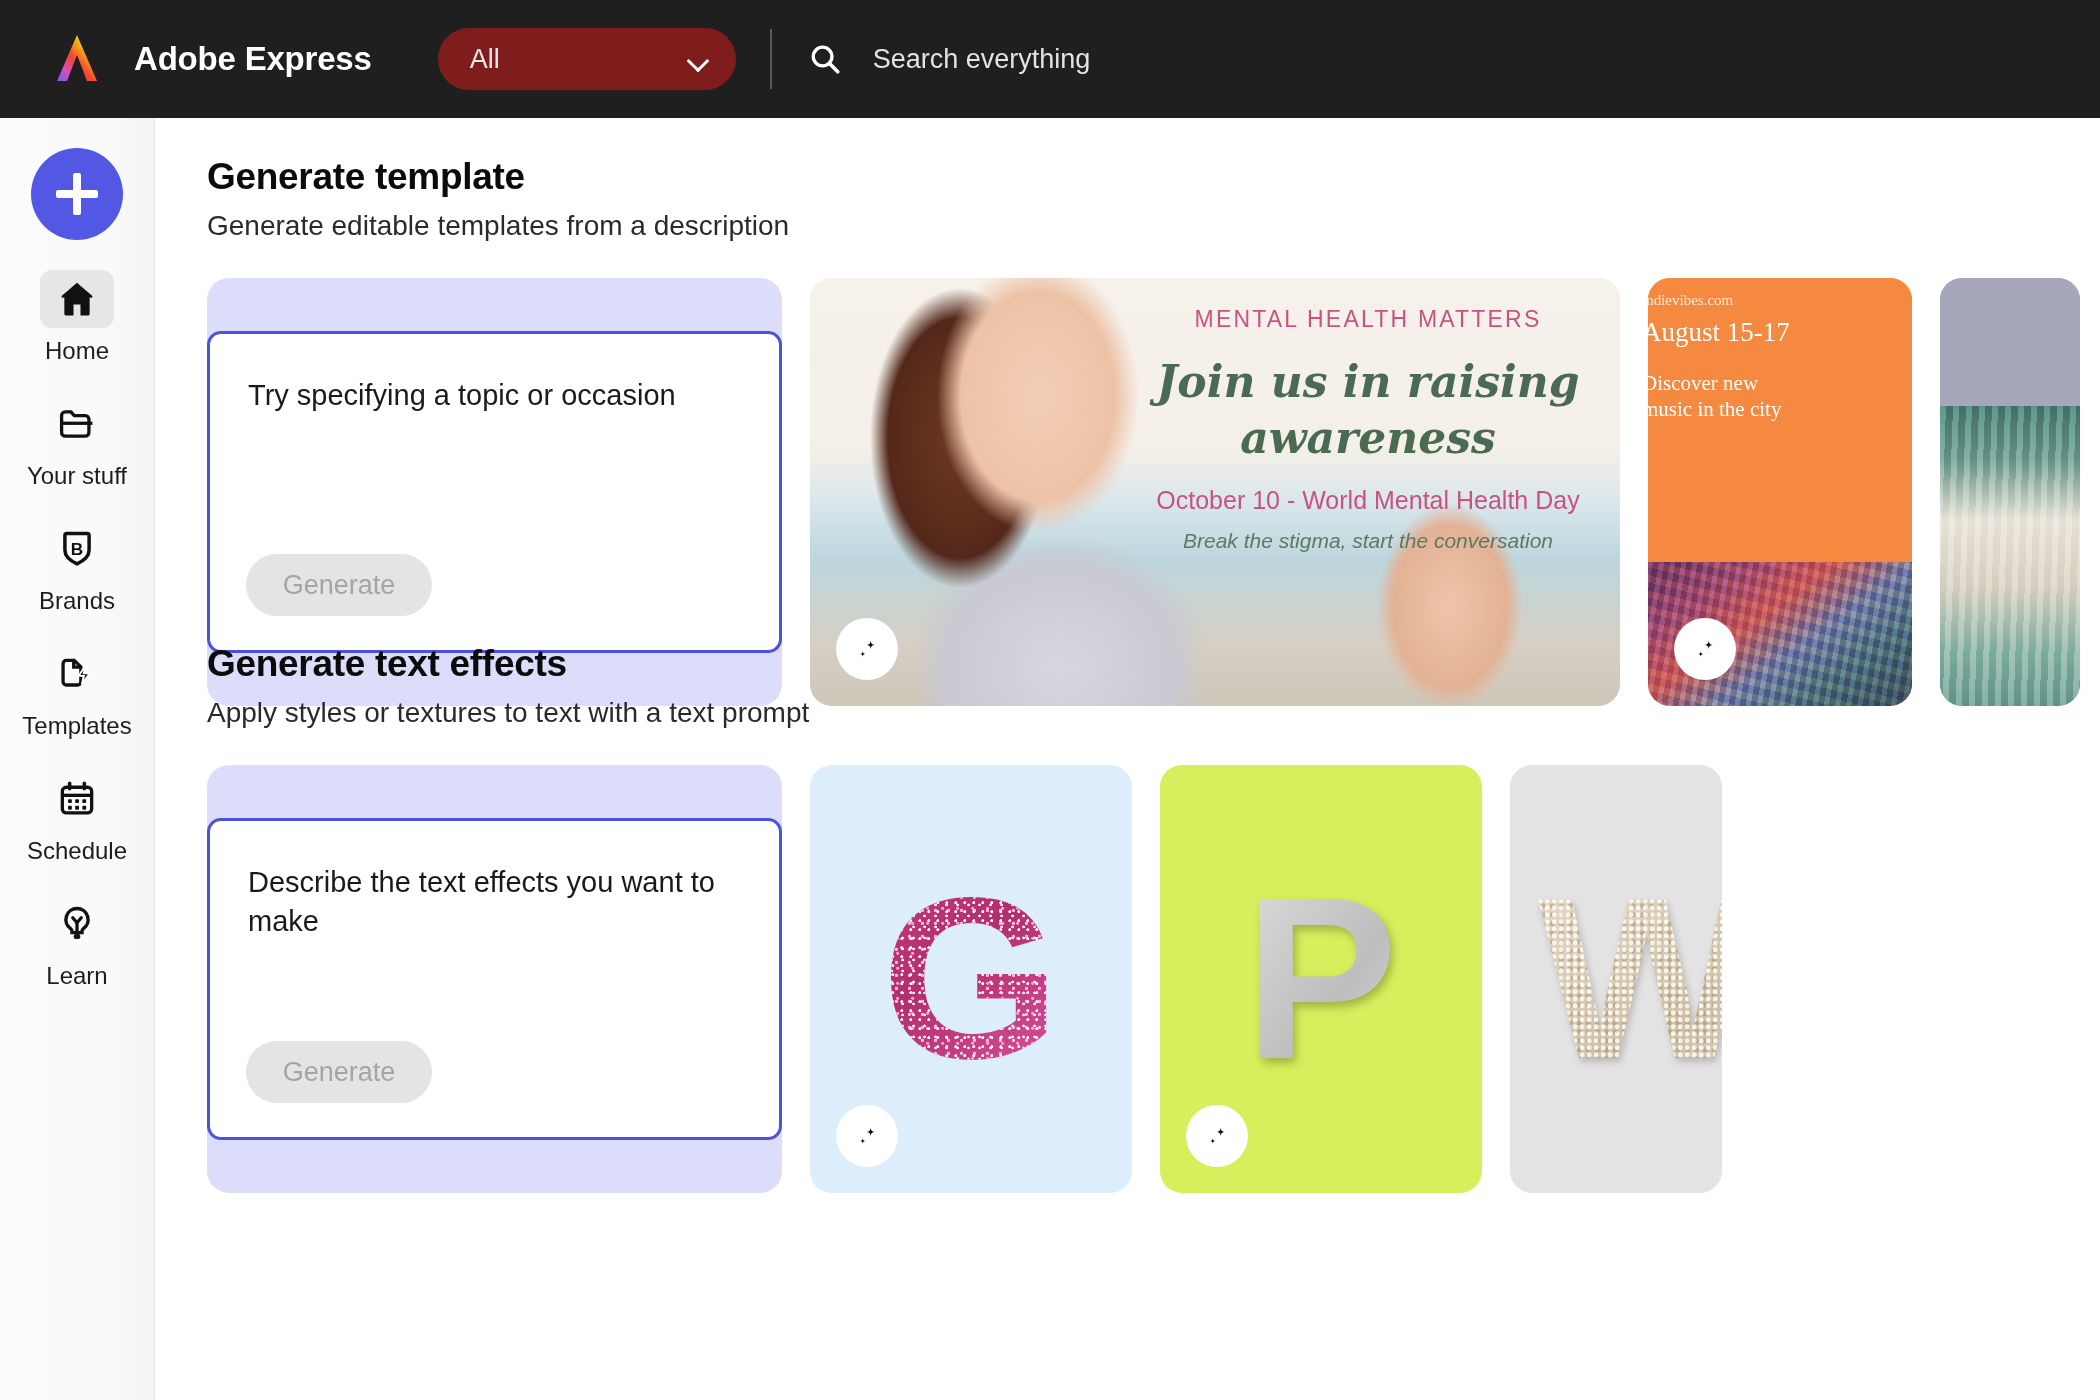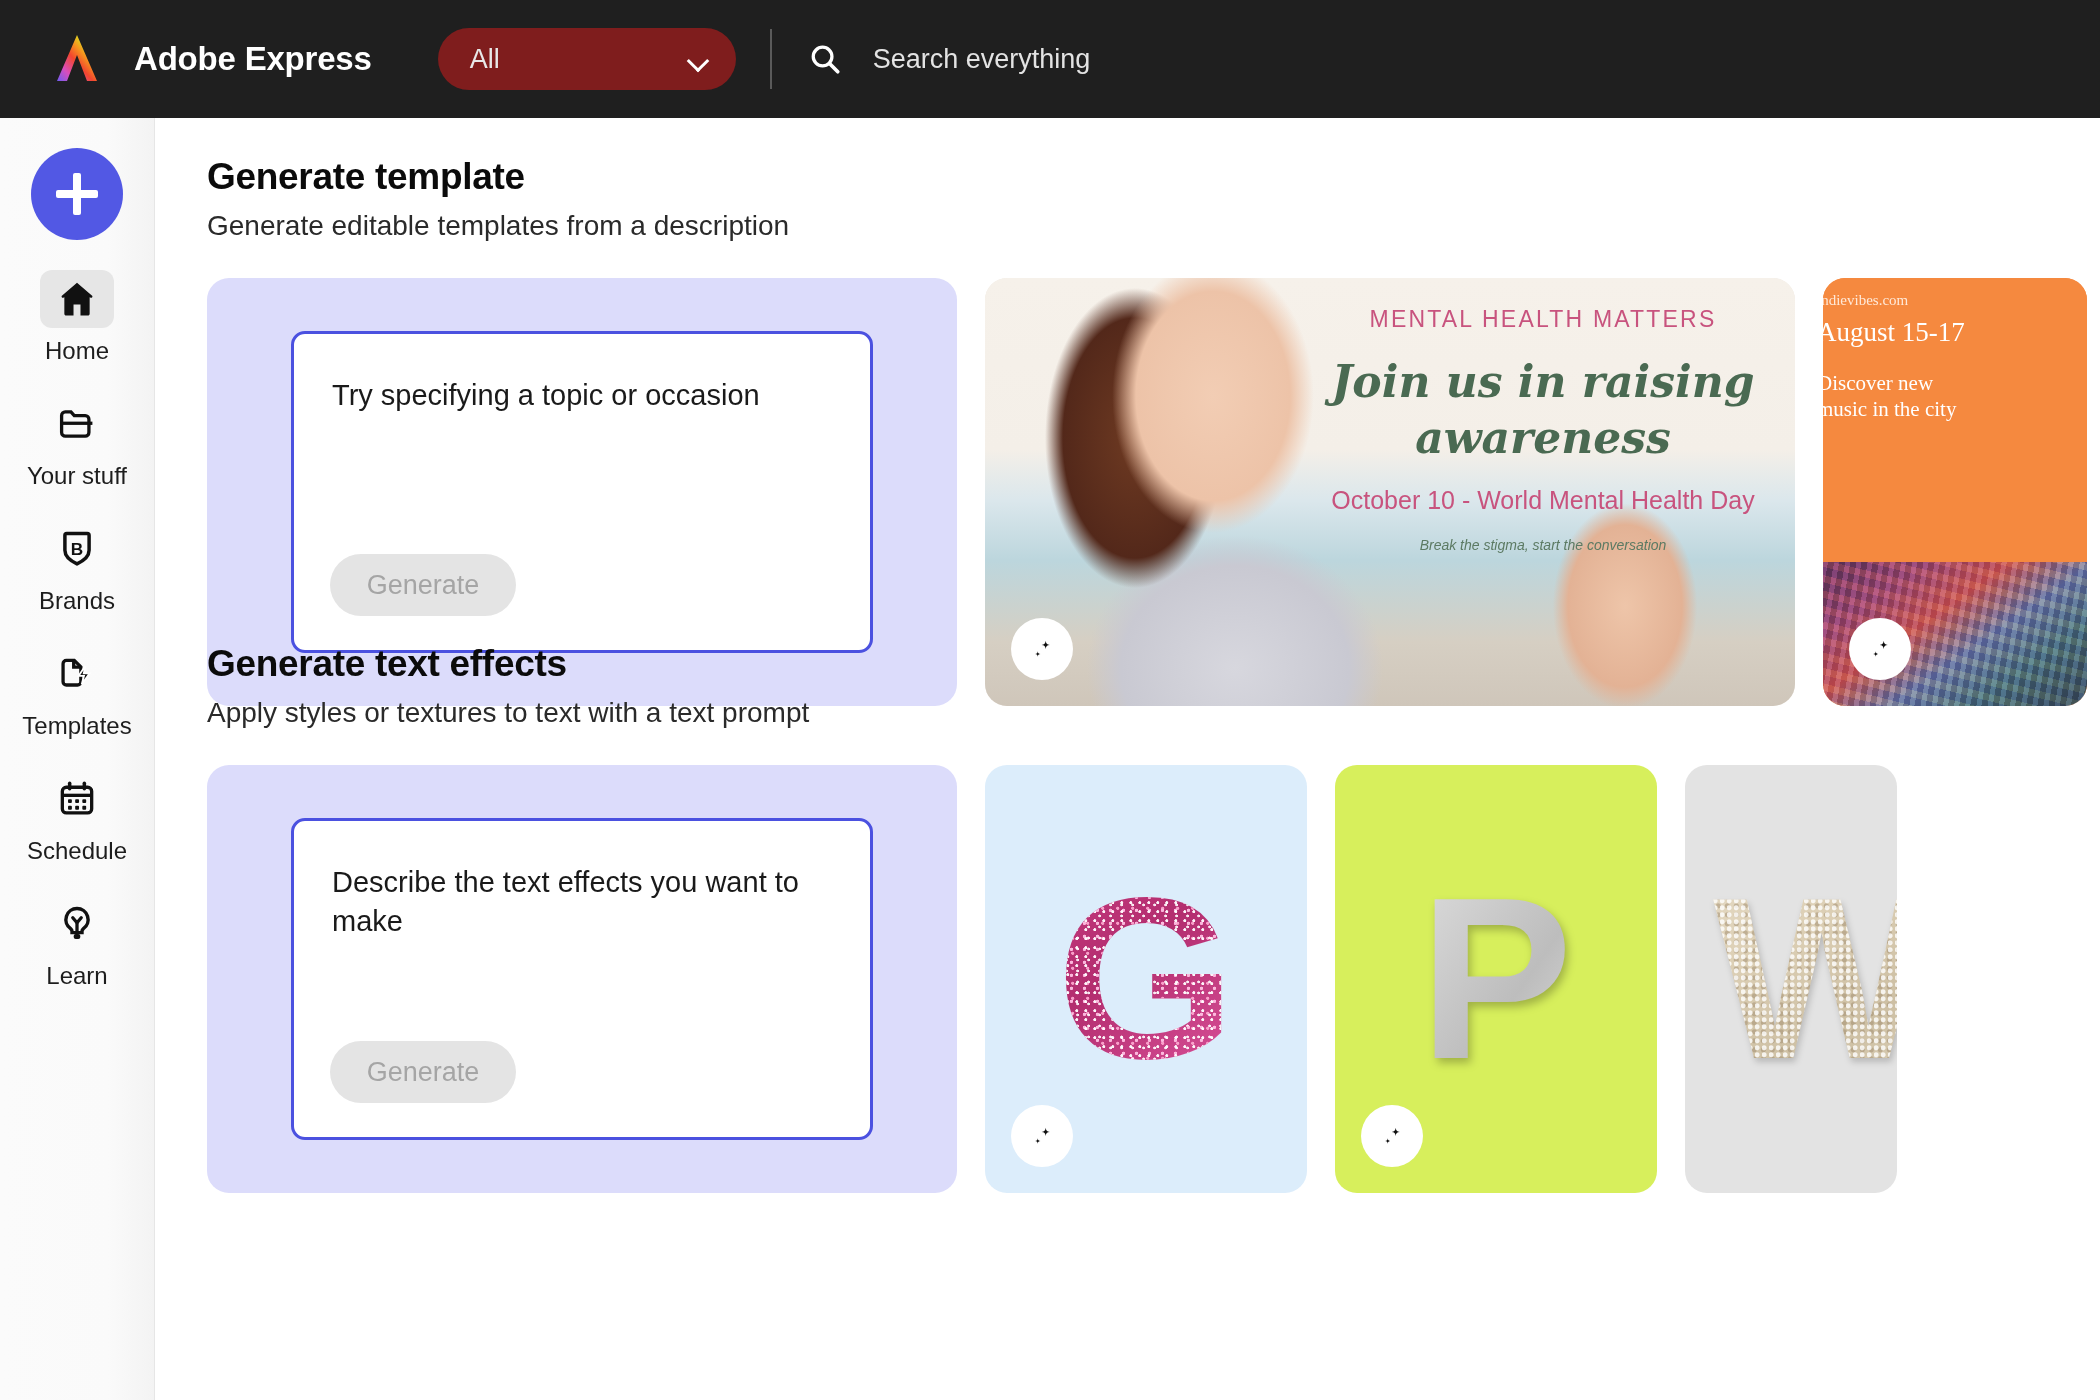--- a/index.html
+++ b/index.html
@@ -72,21 +72,21 @@
     background:#ffffff; overflow:hidden;
   }
   .section { position:absolute; left:0; }
   .sec-title { font-size:37px; font-weight:bold; color:#0b0b0b; letter-spacing:-0.3px; }
   .sec-sub { margin-top:12px; font-size:28px; color:#2a2a2a; }
 
   .row { display:flex; gap:28px; margin-top:36px; }
 
   
   .prompt-card {
-    width:750px; height:428px; border-radius:22px; background:#dcdcfb;
+    width:575px; height:428px; border-radius:22px; background:#dcdcfb;
     display:flex; align-items:center; justify-content:center; flex:none;
   }
   .prompt-box {
     width:582px; height:322px; border-radius:14px; background:#ffffff;
     border:3px solid #4b51e0; padding:42px 38px 0 38px; position:relative;
     display:flex; flex-direction:column;
   }
   .prompt-text { font-size:29px; color:#1a1a1a; line-height:1.35; }
   .gen-btn {
     position:absolute; left:36px; bottom:34px; height:62px; min-width:186px;
@@ -115,21 +115,21 @@
       radial-gradient(ellipse 190px 170px at 250px 390px, #d7d7de 0%, #c9c9d2 60%, rgba(201,201,210,0) 78%);
   }
   .yoga-hands {
     position:absolute; right:70px; bottom:0; width:230px; height:250px;
     background:radial-gradient(ellipse 95px 135px at 130px 150px,#eec5a9 0%,#e3b295 60%,rgba(227,178,149,0) 76%);
   }
   .yoga-txt { position:absolute; right:22px; top:28px; width:460px; text-align:center; }
   .mh-head { font-size:23px; letter-spacing:2.2px; color:#c8537e; font-weight:500; }
   .mh-script { margin-top:22px; font-size:44px; color:#4a6a52; font-style:italic; font-family:"DejaVu Serif",serif; line-height:1.22; font-weight:bold; }
   .mh-date { margin-top:22px; font-size:25px; color:#c8537e; }
-  .mh-tag { margin-top:22px; font-size:14px; color:#5c7a63; font-style:italic; }
+  .mh-tag { margin-top:14px; font-size:21px; color:#5c7a63; font-style:italic; }
 
   
   .card-indie { width:264px; height:428px; background:#f5893f; }
   .iv-top { position:absolute; left:0; top:0; right:0; height:268px; background:#f5893f; padding:14px 0 0 0; }
   .iv-url { font-size:15px; color:#ffe9d8; font-family:"Liberation Serif",serif; margin-left:-6px; }
   .iv-date { margin-top:8px; font-size:27px; color:#ffffff; font-family:"Liberation Serif",serif; margin-left:-6px; }
   .iv-sub { margin-top:22px; font-size:21px; color:#ffffff; font-family:"Liberation Serif",serif; line-height:1.25; margin-left:-6px; }
   .iv-big {
     position:absolute; right:-4px; top:296px; text-align:right;
     font-size:34px; font-weight:bold; color:#ffffff; line-height:1.07;

